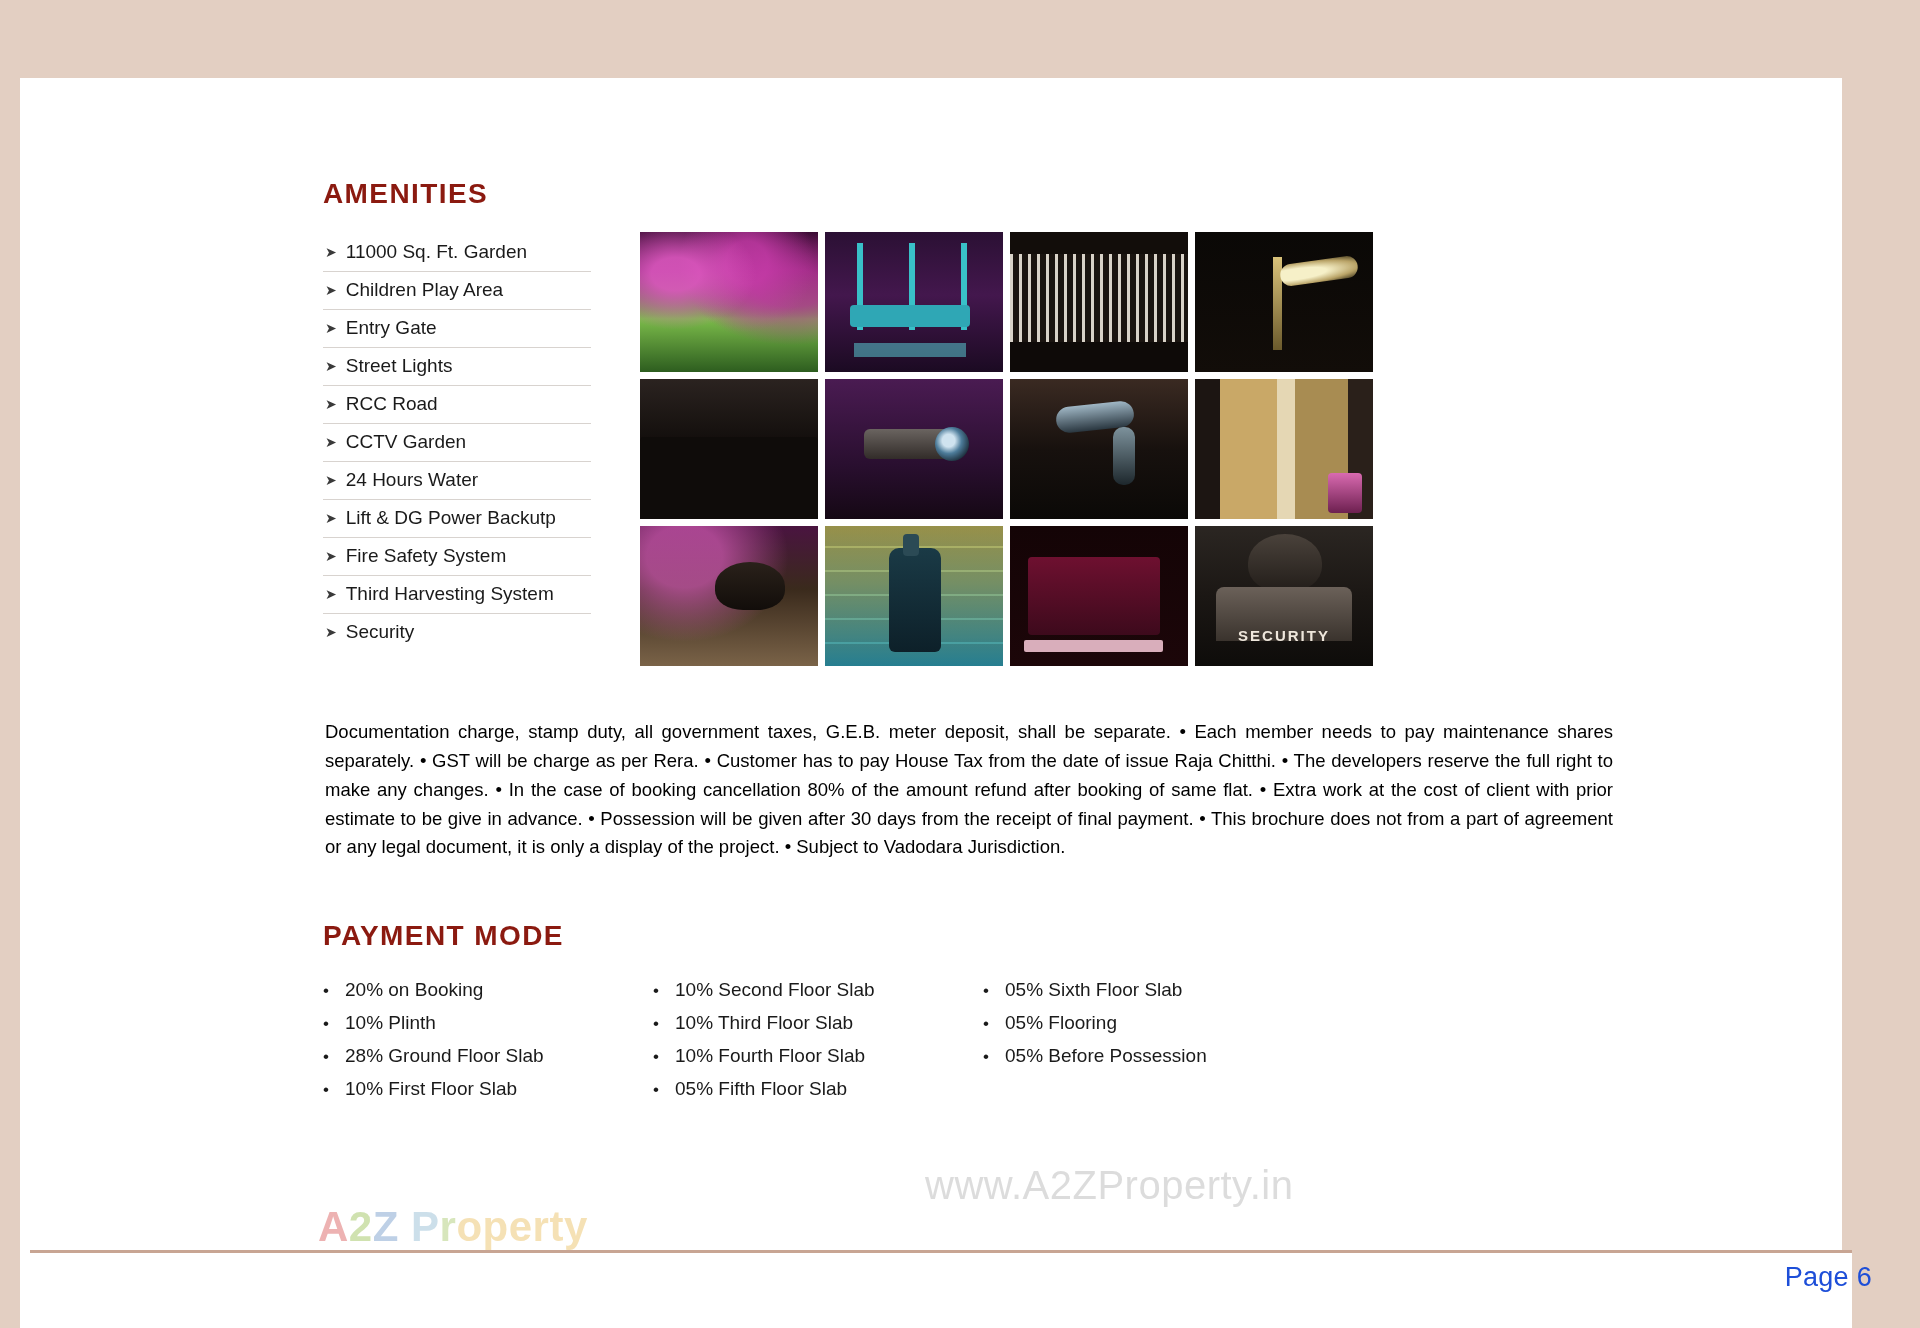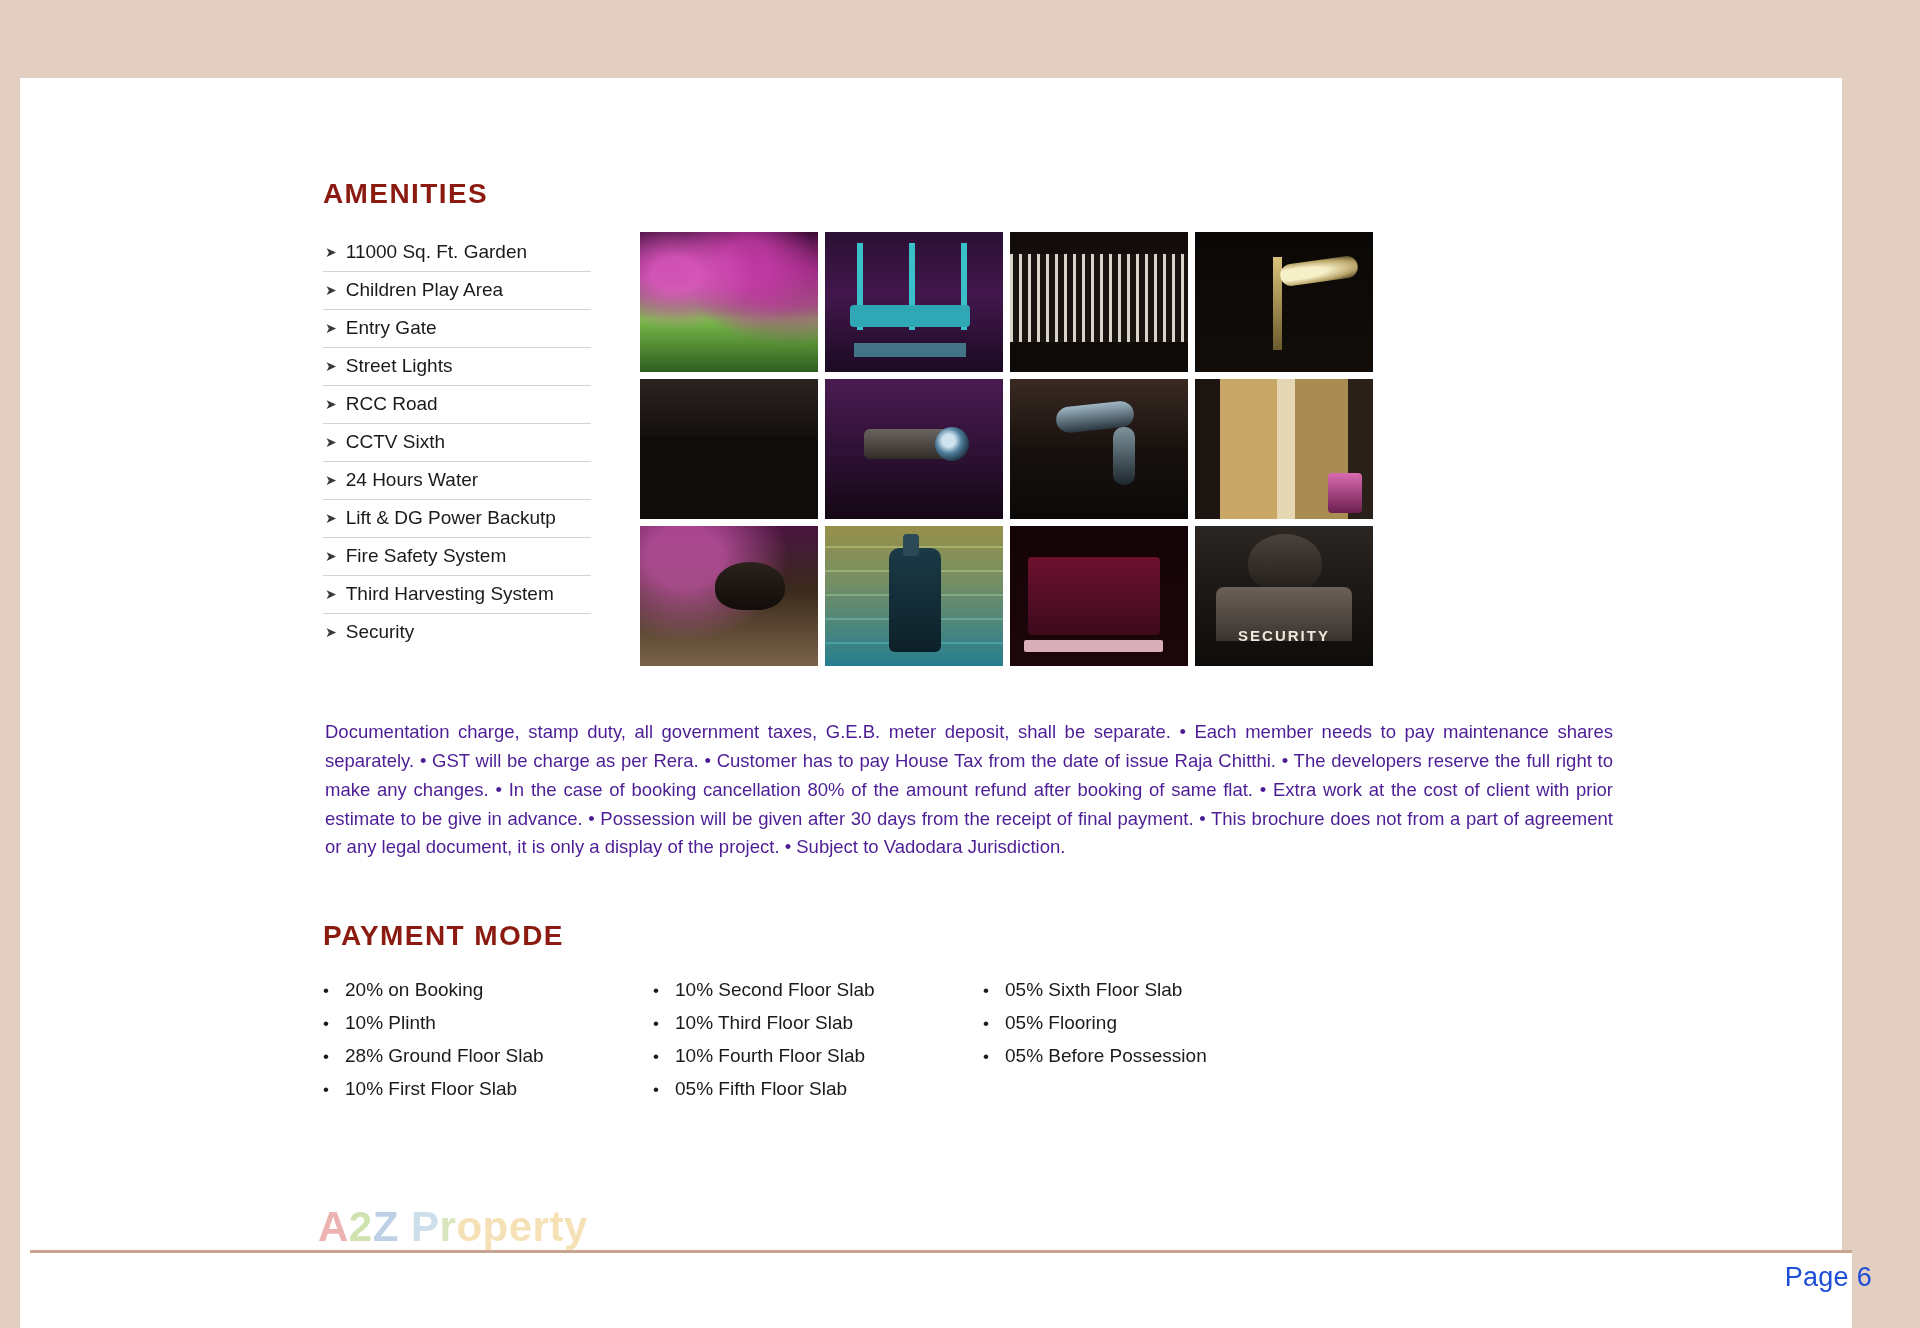--- a/index.html
+++ b/index.html
@@ -226,21 +226,21 @@
     position:absolute;left:0;right:0;bottom:22px;text-align:center;
     color:#efe7dc;font-size:15px;font-weight:bold;letter-spacing:2px;
     font-family:"Liberation Sans", sans-serif;
   }
 
   
   .notes-section { margin-top: 52px; }
   .notes-body {
     font-size: 18.5px;
     line-height: 1.56;
-    color: #4c1d95;
+    color: #000000;
     text-align: justify;
     padding-left: 2px;
   }
 
   
   .pay-section { margin-top: 58px; }
   .pay-cols {
     display: flex;
     margin-top: 14px;
   }
@@ -313,21 +313,21 @@
           <div class="amen-item">
             <span class="amen-arrow">➤</span>
             <span>Street Lights</span>
           </div>
           <div class="amen-item">
             <span class="amen-arrow">➤</span>
             <span>RCC Road</span>
           </div>
           <div class="amen-item">
             <span class="amen-arrow">➤</span>
-            <span>CCTV Sixth</span>
+            <span>CCTV Garden</span>
           </div>
           <div class="amen-item">
             <span class="amen-arrow">➤</span>
             <span>24 Hours Water</span>
           </div>
           <div class="amen-item">
             <span class="amen-arrow">➤</span>
             <span>Lift &amp; DG Power Backutp</span>
           </div>
           <div class="amen-item">
@@ -446,20 +446,21 @@
               <span class="pay-dot">•</span>
               <span>05% Before Possession</span>
             </div>
           </div>
 
         </div>
       </div>
 
     </div>
 
+    <div class="wm wm-url">www.A2ZProperty.in</div>
     <div class="wm wm-logo">
       <span class="a">A</span><span class="two">2</span><span class="z">Z</span>&nbsp;<span class="p">P</span><span class="r">r</span><span class="o">operty</span>
     </div>
 
   </div>
 
   <div class="footer-bar"></div>
   <div class="page-num">Page 6</div>
 </div>
 

